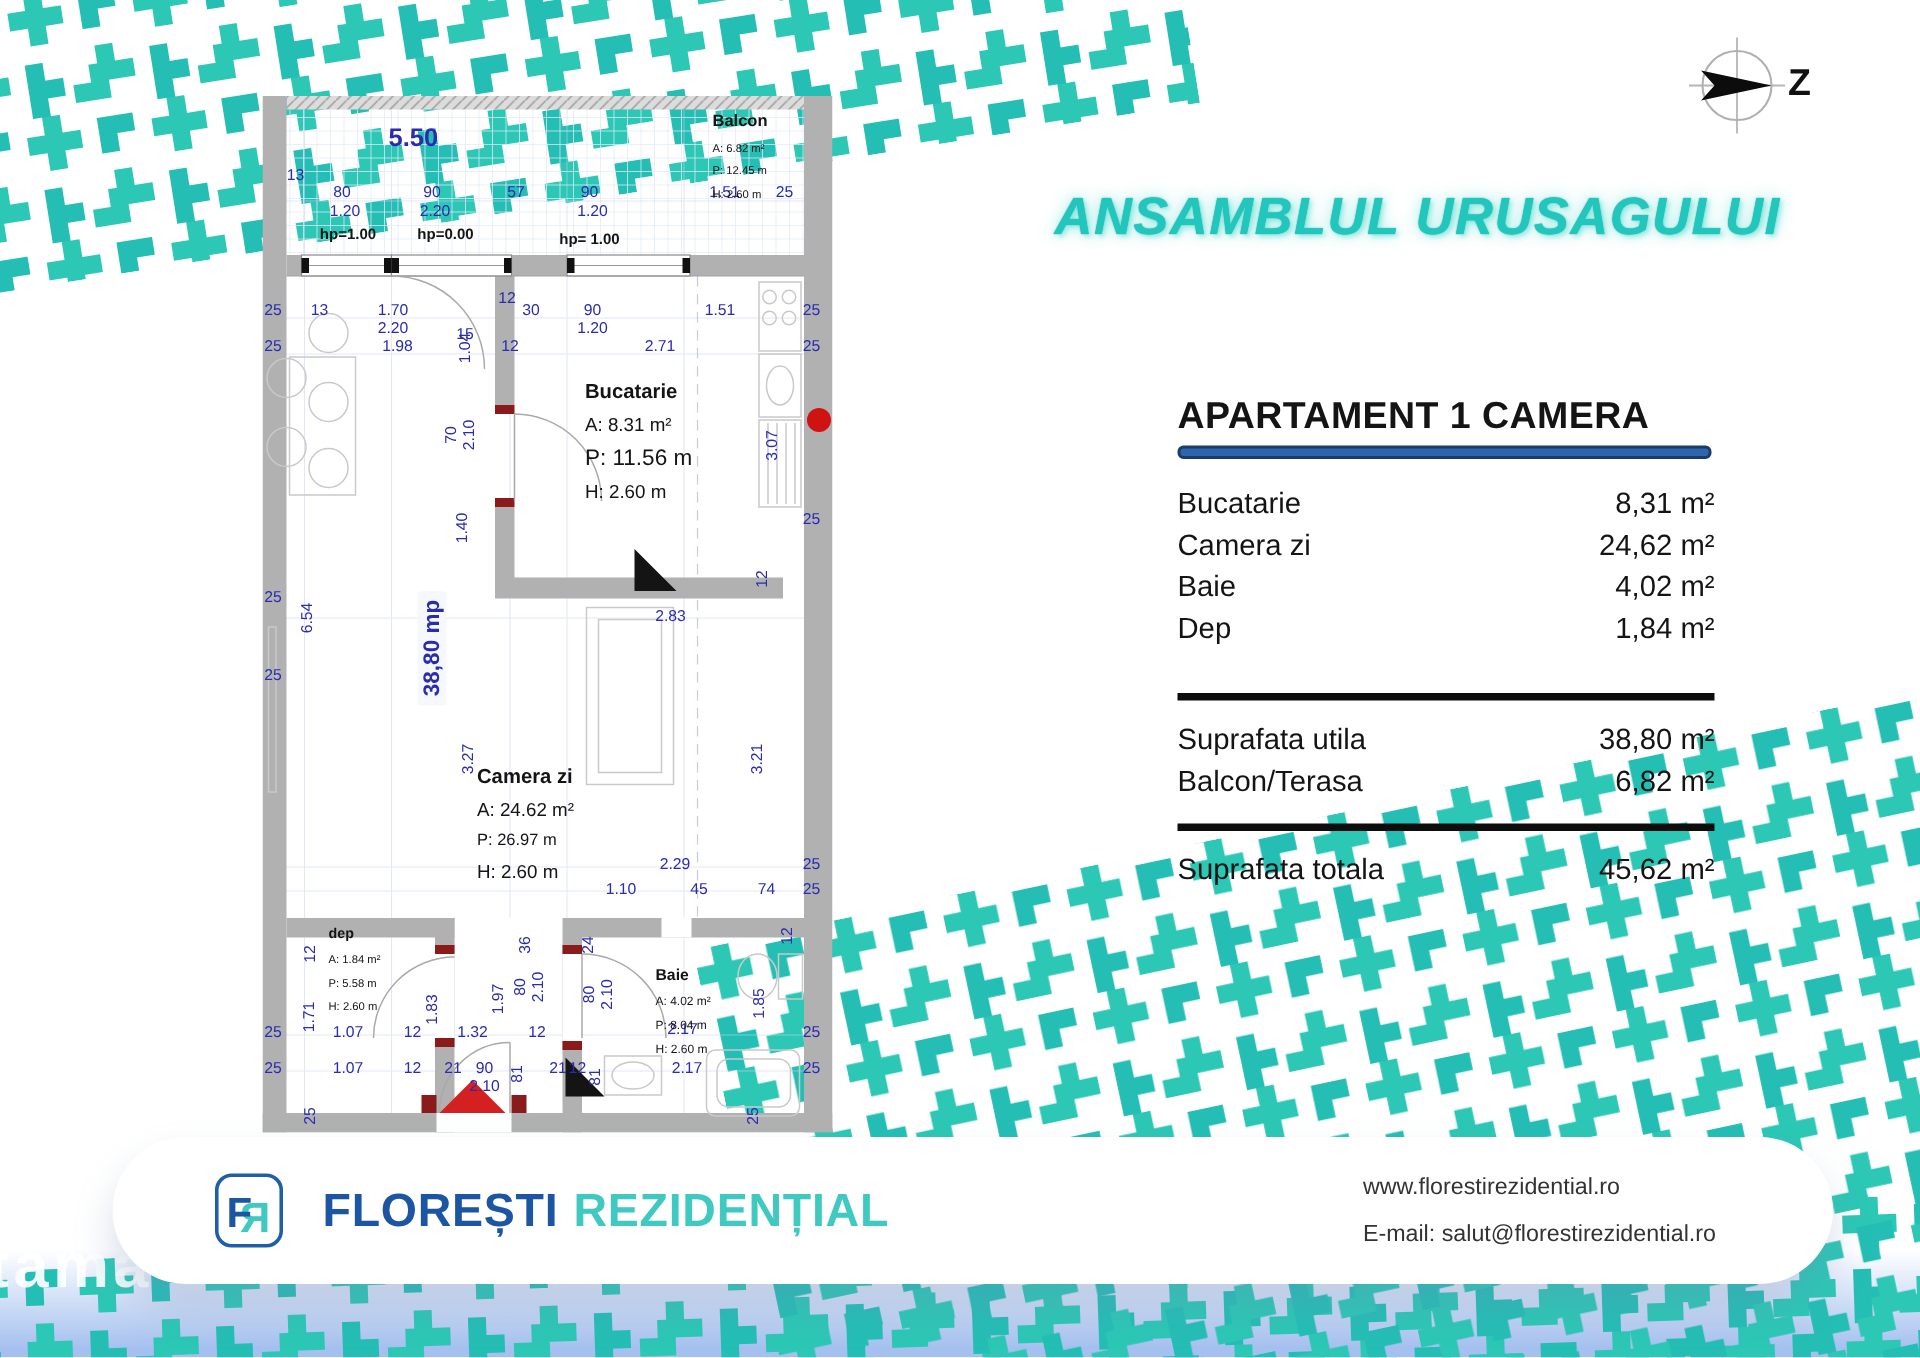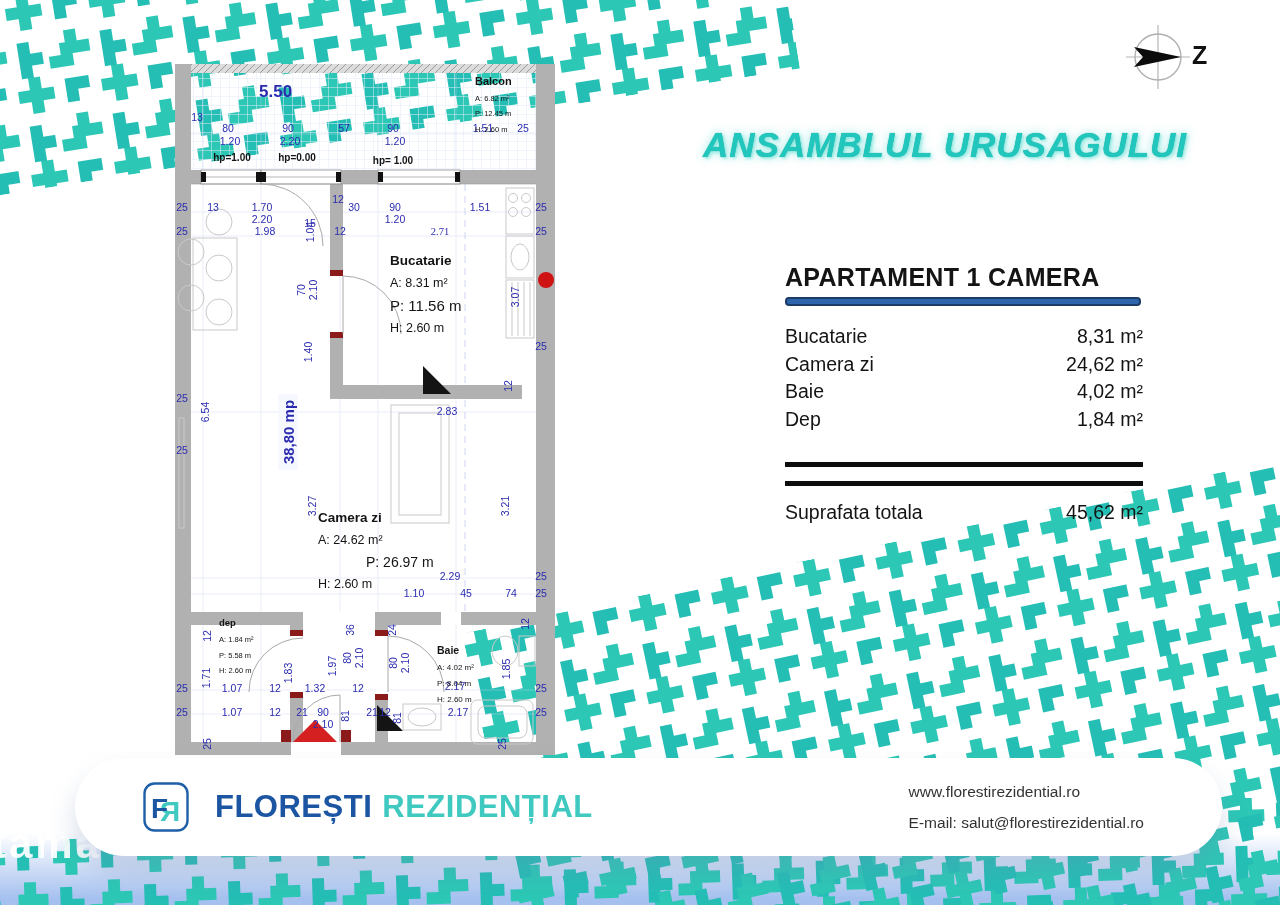--- a/index.html
+++ b/index.html
@@ -250,21 +250,21 @@
         <span class="dim" style="left: 163px; top: 139px;">12</span>
         <span class="dim" style="left: 179px; top: 147px;">30</span>
         <span class="dim" style="left: 220px; top: 147px;">90</span>
         <span class="dim" style="left: 305px; top: 147px;">1.51</span>
         <span class="dim" style="left: 366px; top: 147px;">25</span>
         <span class="dim" style="left: 87px; top: 159px;">2.20</span>
         <span class="dim" style="left: 220px; top: 159px;">1.20</span>
         <span class="dim" style="left: 7px; top: 171px;">25</span>
         <span class="dim" style="left: 90px; top: 171px;">1.98</span>
         <span class="dim" style="left: 165px; top: 171px;">12</span>
-        <span class="dim" style="left: 265px; top: 171px; font-family: Liberation Serif, serif;">2.71</span>
+        <span class="dim" style="left: 265px; top: 171px;">2.71</span>
         <span class="dim" style="left: 366px; top: 171px;">25</span>
         <span class="dim rot" style="left: 135px; top: 172px;">1.04</span>
         <span class="dim rot" style="left: 126px; top: 230px;">70</span>
         <span class="dim rot" style="left: 138px; top: 230px;">2.10</span>
         <span class="dim rot" style="left: 133px; top: 292px;">1.40</span>
         <span class="dim rot" style="left: 340px; top: 237px;">3.07</span>
         <span class="dim rot" style="left: 333px; top: 326px;">12</span>
         <span class="dim" style="left: 366px; top: 286px;">25</span>
         <span class="dim rot" style="left: 30px; top: 352px;">6.54</span>
         <span class="dim" style="left: 7px; top: 338px;">25</span>
@@ -321,21 +321,21 @@
         </div>
         <div class="roombox" style="left: 215px; top: 193px;">
           <div class="rname" style="font-size: 13.5px;">Bucatarie</div>
           <div class="rline" style="font-size: 12.5px;">A:  8.31 m²</div>
           <div class="rline" style="font-size: 15px;">P: 11.56 m</div>
           <div class="rline" style="font-size: 12.5px;">H:  2.60 m</div>
         </div>
         <div class="roombox" style="left: 143px; top: 450px;">
           <div class="rname" style="font-size: 13.5px;">Camera zi</div>
           <div class="rline" style="font-size: 12.5px;">A: 24.62 m²</div>
-          <div class="rline" style="font-size: 14px; margin-left: 48px;">P: 26.97 m</div>
+          <div class="rline" style="font-size: 11px;">P: 26.97 m</div>
           <div class="rline" style="font-size: 12.5px;">H:  2.60 m</div>
         </div>
         <div class="roombox" style="left: 44px; top: 558px;">
           <div class="rname" style="font-size: 9.5px;">dep</div>
           <div class="rline" style="font-size: 7.5px;">A: 1.84 m²</div>
           <div class="rline" style="font-size: 7.5px;">P: 5.58 m</div>
           <div class="rline" style="font-size: 7.5px;">H: 2.60 m</div>
         </div>
         <div class="roombox" style="left: 262px; top: 584px;">
           <div class="rname" style="font-size: 10.5px;">Baie</div>
@@ -363,20 +363,30 @@
         <div class="prow">
           <span class="plabel">Baie</span>
           <span class="pvalue">4,02 m²</span>
         </div>
         <div class="prow">
           <span class="plabel">Dep</span>
           <span class="pvalue">1,84 m²</span>
         </div>
       </div>
     <div class="divider d1"></div>
+    <div class="subtotal-list">
+        <div class="prow">
+          <span class="plabel">Suprafata utila</span>
+          <span class="pvalue">38,80 m²</span>
+        </div>
+        <div class="prow">
+          <span class="plabel">Balcon/Terasa</span>
+          <span class="pvalue">6,82 m²</span>
+        </div>
+      </div>
     <div class="divider"></div>
     <div class="prow total-row">
       <span class="plabel">Suprafata totala</span>
       <span class="pvalue">45,62 m²</span>
     </div>
   </section>
 
   <footer class="pill">
     <div class="logo">
       <svg class="logo-icon" width="46" height="50" xmlns="http://www.w3.org/2000/svg">

